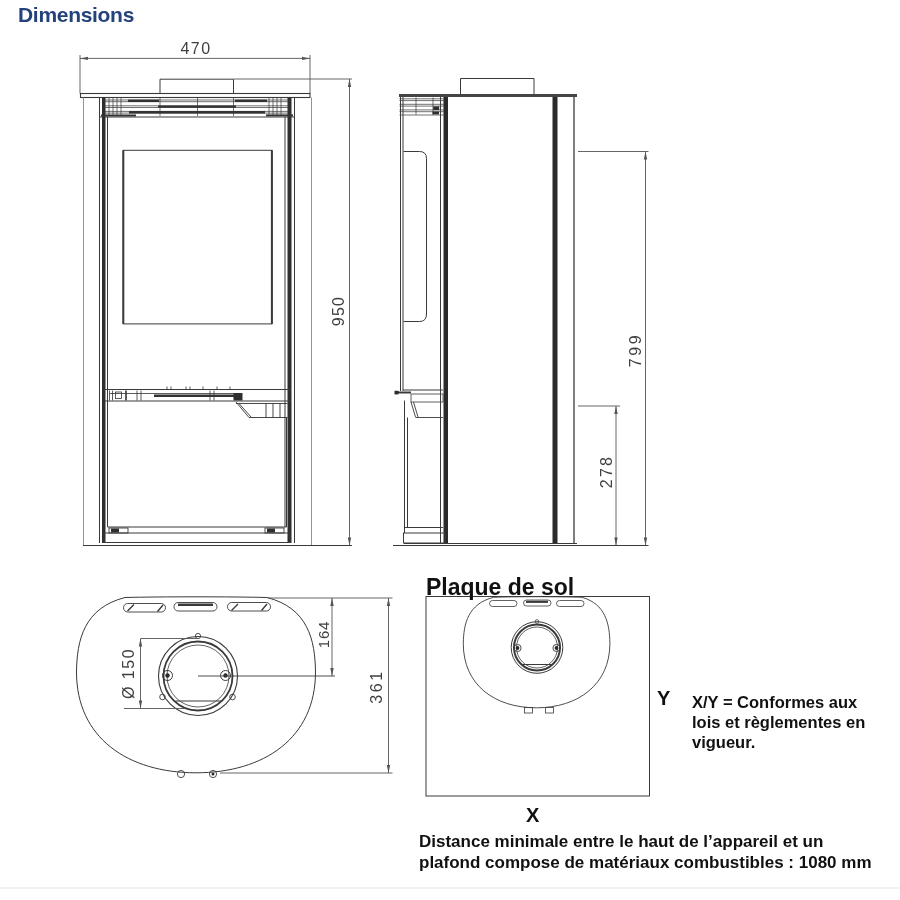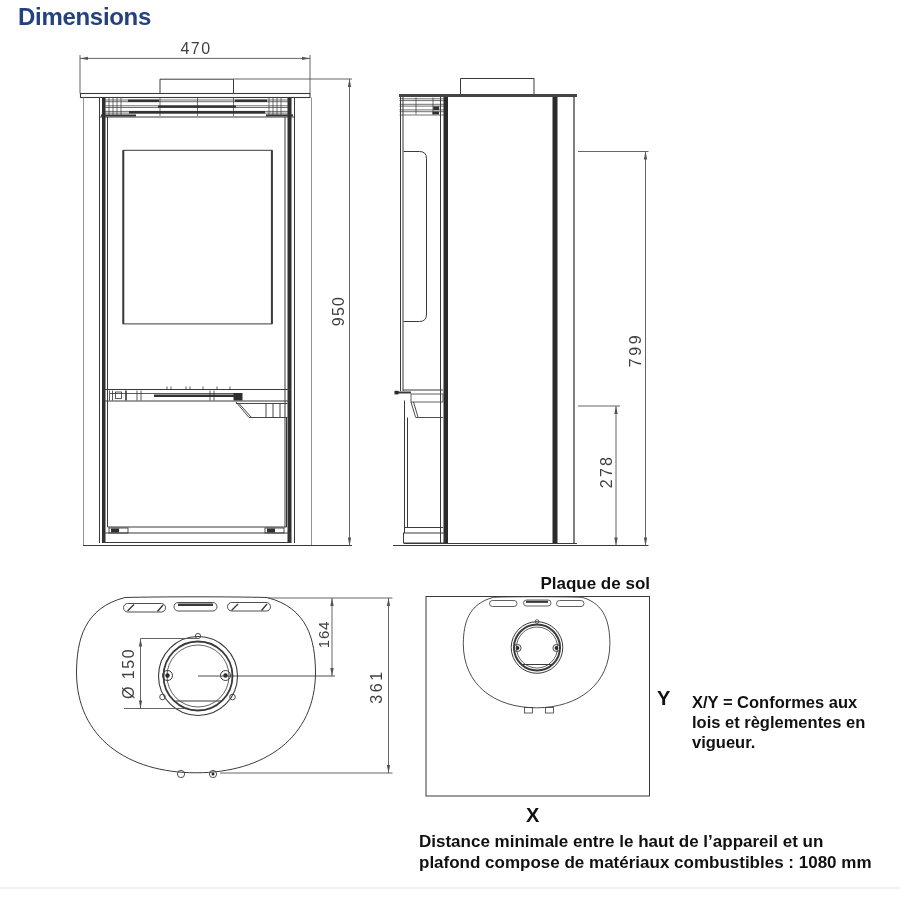--- a/index.html
+++ b/index.html
@@ -2,21 +2,21 @@
 <html><head>
 <meta charset="utf-8">
 <style>
 html,body{margin:0;padding:0;background:#ffffff;width:900px;height:900px;overflow:hidden;
 font-family:"Liberation Sans",sans-serif;}
 .abs{position:absolute;}
 </style>
 </head>
 <body>
 
-<div class="abs" style="left:18px;top:3px;font-size:24px;font-weight:bold;color:#24427c;letter-spacing:-0.3px;">Dimensions</div>
+<div class="abs" style="left:18px;top:3px;font-size:21px;font-weight:bold;color:#24427c;letter-spacing:-0.3px;">Dimensions</div>
 
 <svg class="abs" style="left:0;top:0" width="900" height="900" viewBox="0 0 900 900">
 <g fill="none" stroke="#3a3a3a" stroke-width="1">
 
 <text x="196" y="54" font-size="16" letter-spacing="1.5" fill="#3f3f3f" stroke="none" text-anchor="middle" font-family="Liberation Sans,sans-serif">470</text>
 
 <g stroke="#555" stroke-width="0.9">
 <line x1="80" y1="58.4" x2="310" y2="58.4"></line>
 <line x1="80" y1="55" x2="80" y2="93.5"></line>
 <line x1="310" y1="55" x2="310" y2="93.5"></line>
@@ -272,21 +272,21 @@
 <circle cx="556.5" cy="648" r="3.6" stroke-width="0.9"></circle>
 <circle cx="556.5" cy="648" r="1.9" fill="#2b2b2b" stroke="none"></circle>
 
 <line x1="523" y1="664.5" x2="551.5" y2="664.5" stroke-width="1"></line>
 
 <rect x="524.5" y="707.5" width="8" height="5.5" stroke-width="0.8"></rect>
 <rect x="545.5" y="707.5" width="8" height="5.5" stroke-width="0.8"></rect>
 </g>
 </svg>
 
-<div class="abs" style="left:426px;top:574px;width:224px;text-align:right;font-size:17px;font-weight:bold;color:#111;">Plaque de sol</div>
+<div class="abs" style="left:426px;top:574px;width:224px;text-align:left;font-size:23px;font-weight:bold;color:#111;">Plaque de sol</div>
 
 <div class="abs" style="left:657px;top:687px;font-size:20px;font-weight:bold;color:#111;">Y</div>
 
 <div class="abs" style="left:526px;top:804px;font-size:20px;font-weight:bold;color:#111;">X</div>
 
 <div class="abs" style="left:692px;top:679px;width:192px;font-size:16.5px;font-weight:bold;color:#111;line-height:20px;margin-top:13px;">X/Y = Conformes aux lois et règlementes en vigueur.</div>
 
 <div class="abs" style="left:419px;top:832px;width:490px;font-size:17px;font-weight:bold;color:#111;line-height:20.5px;">Distance minimale entre le haut de l’appareil et un<br>plafond compose de matériaux combustibles&nbsp;: 1080 mm</div>
 
 <div class="abs" style="left:0;top:887px;width:900px;height:2px;background:#f2f1ee;"></div>

